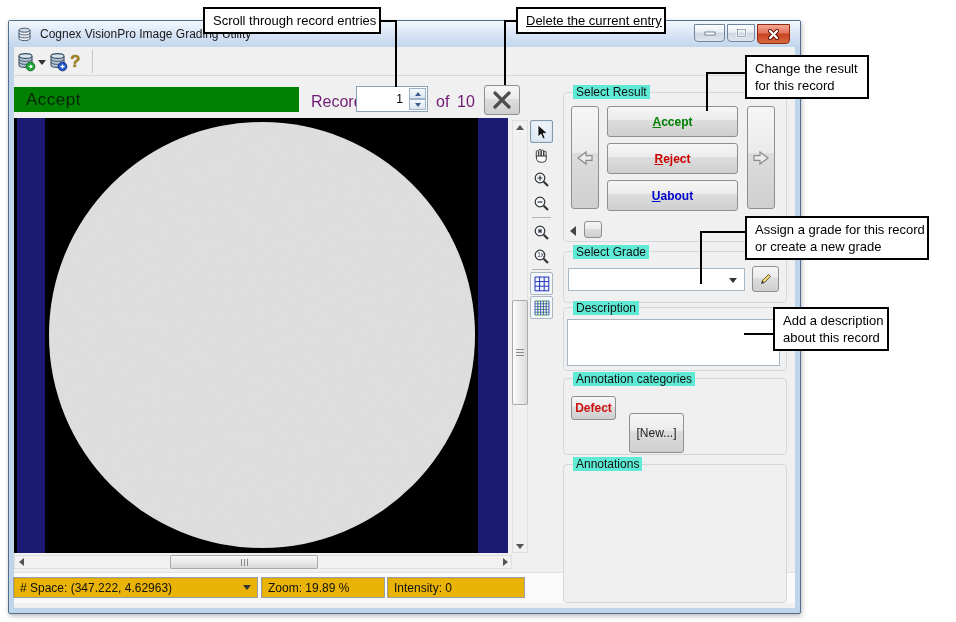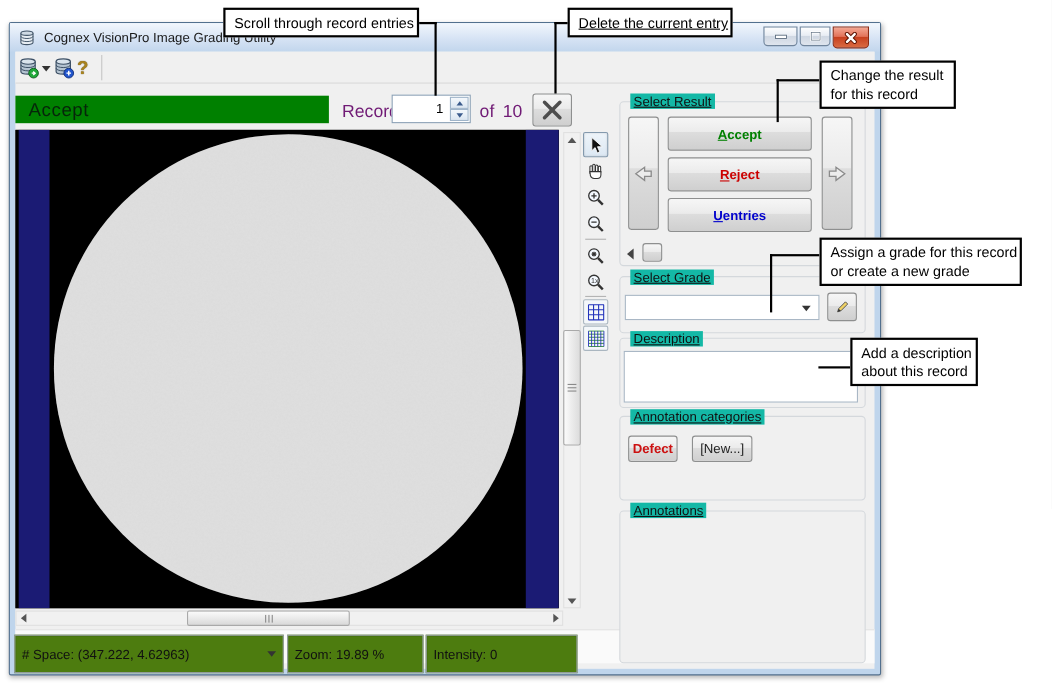--- a/index.html
+++ b/index.html
@@ -71,45 +71,45 @@
 
   .tool { position:absolute; left:530px; width:23px; height:23px; display:flex; align-items:center;
     justify-content:center; border:1px solid transparent; border-radius:2px; background:transparent; }
   .tool.checked { border-color:#8399ad; background:linear-gradient(#eef4fa,#dce8f3); box-shadow:inset 0 0 2px rgba(0,0,0,.15); }
   .tool.boxed { border-color:#aab6c0; background:#f4f7fa; }
   .tool-sep { position:absolute; left:532px; width:19px; height:1px; background:#b4b4b4; }
 
   
   .statusstrip { position:absolute; left:14px; top:572px; width:781px; height:31px;
     background:#fafafa; border-top:1px solid #e2e2e2; }
-  .spanel { position:absolute; top:577px; height:35px; background:#4d7c0f;
+  .spanel { position:absolute; top:577px; height:21px; background:#eab308;
     border:1px solid #9aa0a8; box-shadow:inset 1px 1px 0 rgba(0,0,0,.06);
     font-size:12px; color:#111; display:flex; align-items:center; padding:0 6px; white-space:nowrap;gap:20px; }
   .spanel .caret { margin-left:auto; width:0; height:0; border-left:4px solid transparent;
     border-right:4px solid transparent; border-top:5px solid #333; }
 
   
   .group { position:absolute; border:1px solid #d4d8dc; border-radius:4px; background:#f0f0f0; }
-  .group-label { position:absolute; font-size:12px; color:#111; background:#14b8a6; padding:0 3px; white-space:nowrap;text-decoration:underline; }
+  .group-label { position:absolute; font-size:12px; color:#111; background:#5eead4; padding:0 3px; white-space:nowrap; }
   .res-btn { position:absolute; left:607px; width:131px; height:31px; font-weight:bold; }
   .u { text-decoration:underline; }
   .nav-btn { position:absolute; width:28px; height:103px; top:106px; }
   .mini-arrow { position:absolute; left:570px; top:226px; width:0; height:0;
     border-top:5px solid transparent; border-bottom:5px solid transparent; border-right:6px solid #444; }
   .mini-thumb { position:absolute; left:584px; top:221px; width:18px; height:17px; }
   .combo { position:absolute; left:568px; top:268px; width:177px; height:23px; background:#fff;
     border:1px solid #a9b7c5; }
   .combo .caret { position:absolute; right:7px; top:9px; width:0; height:0;
     border-left:4.5px solid transparent; border-right:4.5px solid transparent; border-top:5px solid #333; }
   .pencil-btn { position:absolute; left:752px; top:266px; width:27px; height:26px; }
   .desc-box { position:absolute; left:567px; top:319px; width:213px; height:47px;
     background:#fff; border:1px solid #a9b7c5; resize:none; font-family:inherit; font-size:12px; padding:2px 4px; }
   .defect-btn { position:absolute; left:571px; top:396px; width:45px; height:24px;
     color:var(--defect_text); font-weight:bold; }
-  .new-btn { position:absolute; left:629px; top:396px; width:55px; height:24px; }
+  .new-btn { position:absolute; left:629px; top:413px; width:55px; height:40px; }
 
   
   .callout { position:absolute; background:#fff; border:2px solid #000; color:#000;
     font-size:13px; line-height:17px; padding:3px 8px; white-space:nowrap; z-index:30; }
   .cline { position:absolute; background:#000; z-index:29; }
 </style>
 </head>
 <body>
 
 <div class="stage">
@@ -328,21 +328,21 @@
       <path d="M2,9 L10,3 V6.6 H16 V11.4 H10 V15 Z" fill="#ececec" stroke="#8a8a8a" stroke-width="1.2"></path>
     </svg>
   </div>
   <div class="btn res-btn" style="top:106px;color:var(--accept_text);">
     <span><span class="u">A</span><span>ccept</span></span>
   </div>
   <div class="btn res-btn" style="top:143px;color:var(--reject_text);">
     <span><span class="u">R</span><span>eject</span></span>
   </div>
   <div class="btn res-btn" style="top:180px;color:var(--unknown_text);">
-    <span><span class="u">U</span><span>entries</span></span>
+    <span><span class="u">U</span><span>about</span></span>
   </div>
   <div class="btn nav-btn" style="left:747px;">
     <svg width="18" height="18" viewBox="0 0 18 18">
       <path d="M16,9 L8,3 V6.6 H2 V11.4 H8 V15 Z" fill="#ececec" stroke="#8a8a8a" stroke-width="1.2"></path>
     </svg>
   </div>
   <span class="mini-arrow"></span>
   <div class="btn mini-thumb"></div>
 
   <div class="group" style="left:563px;top:251px;width:224px;height:52px;"></div>

